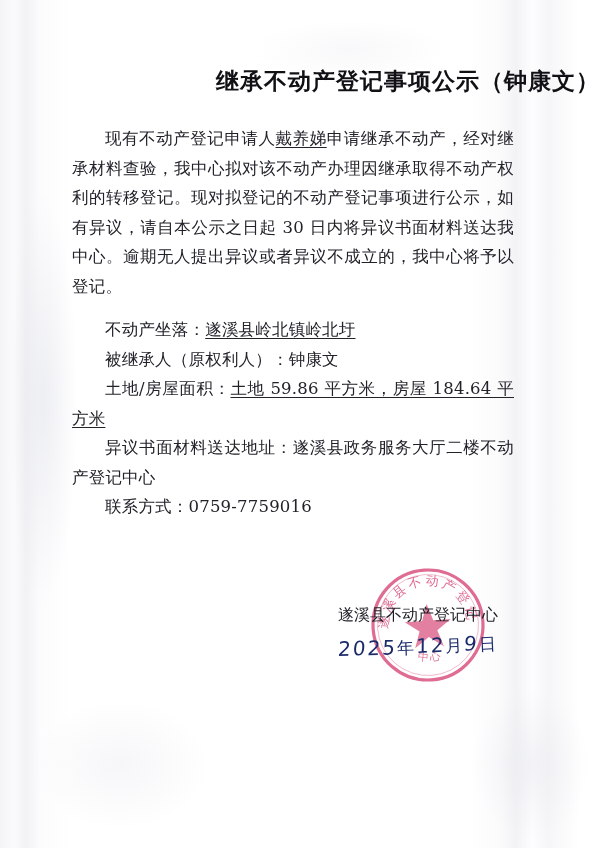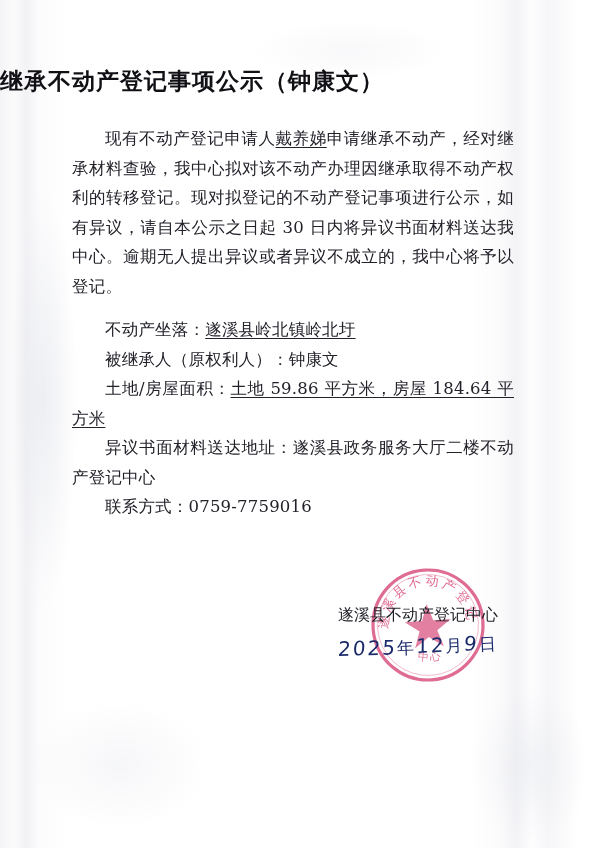--- a/index.html
+++ b/index.html
@@ -35,21 +35,21 @@
   .b1 { left: 8px;  top: 190px; width: 70px;  height: 420px; background: radial-gradient(ellipse at center, rgba(225,227,233,.55), rgba(255,255,255,0) 70%); }
   .b2 { left: 470px; top: 690px; width: 120px; height: 150px; background: radial-gradient(ellipse at center, rgba(228,230,235,.45), rgba(255,255,255,0) 70%); }
   .b3 { left: 30px;  top: 700px; width: 180px; height: 130px; background: radial-gradient(ellipse at center, rgba(232,233,238,.4), rgba(255,255,255,0) 70%); }
   .b4 { left: 250px; top: 20px;  width: 200px; height: 60px;  background: radial-gradient(ellipse at center, rgba(234,235,239,.35), rgba(255,255,255,0) 70%); }
 
   .title {
     position: absolute;
     left: 0;
     top: 66px;
     width: 600px;
-    text-align: left;
+    text-align: right;
     font-family: "DejaVu Sans", "Liberation Sans", sans-serif;
     font-weight: bold;
     font-size: 23px;
     letter-spacing: 1px;
     color: #101015;
   }
 
   .body-area {
     position: absolute;
     left: 72px;

